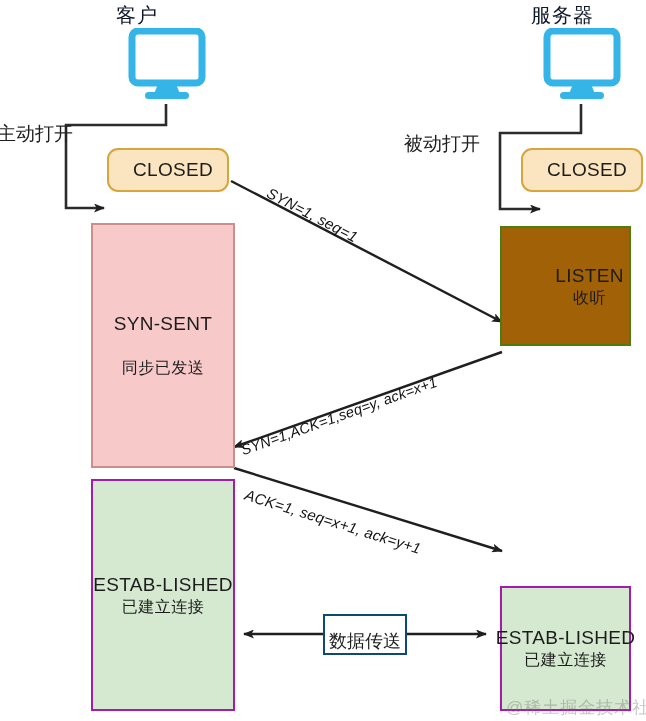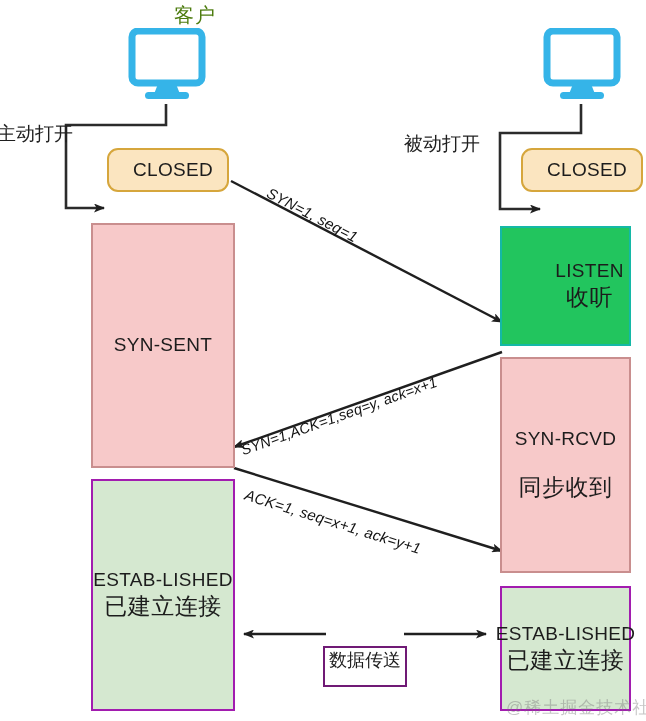--- a/index.html
+++ b/index.html
@@ -18,23 +18,23 @@
     background: #ffffff;
     overflow: hidden;
   }
 
   
   .abs { position: absolute; }
 
   
   .endpoint-title {
     font-size: 20px;
-    color: #4d7c0f;
+    color: #0f172a;
     letter-spacing: 1px;
-    text-align: right;
+    text-align: left;
     white-space: nowrap;
   }
 
   
   .monitor-icon svg { display: block; }
 
   
   .state-box {
     box-sizing: border-box;
     display: flex;
@@ -44,68 +44,67 @@
     text-align: center;
     line-height: 1.28;
     color: #1c1c1c;
   }
   .state-box .line-en {
     font-size: 19px;
     letter-spacing: 0.3px;
     white-space: nowrap;
   }
   .state-box .line-cn {
-    font-size: 23px;
+    font-size: 16px;
     letter-spacing: 0.5px;
     white-space: nowrap;
   }
 
   .box-closed {
     background: #fbe5c0;
     border: 2px solid #d6a council;
     border: 2px solid #d6a63c;
     border-radius: 11px;
     padding-left: 10px;
   }
   .box-closed .line-en { font-size: 19px; }
 
   .box-pink {
     background: #f7c9c9;
     border: 2px solid #c98e8e;
     gap: 22px;
   }
   .box-blue {
-    background: #22c55e;
-    border: 2px solid #14b8a6;
+    background: #a16207;
+    border: 2px solid #4d7c0f;
     padding-left: 48px;
   }
   .box-green {
     background: #d5e8d0;
     border: 2px solid #a21caf;
   }
 
   
   .open-label {
     font-size: 19px;
     color: #1f1f1f;
     white-space: nowrap;
   }
 
   
   .data-box {
     box-sizing: border-box;
     background: #ffffff;
-    border: 2px solid #701a75;
+    border: 2px solid #0c4a6e;
     display: flex;
-    align-items: flex-start;
+    align-items: flex-end;
     justify-content: center;
     font-size: 18px;
     color: #1c1c1c;
     white-space: nowrap;
-    margin-top: 32px;
   }
 
   
   #lines {
     position: absolute;
     left: 0; top: 0;
     width: 646px;
     height: 721px;
     pointer-events: none;
   }
@@ -167,59 +166,57 @@
   <div class="abs endpoint-title" style="left:116px; top:2px; width:100px;">客户</div>
 
   <div class="abs monitor-icon" style="left:128px; top:28px;">
     <svg width="78" height="76" viewBox="0 0 78 76">
       <rect x="4" y="3" width="70" height="52" rx="6" ry="6" fill="none" stroke="#35b4e8" stroke-width="7"></rect>
       <path d="M30,56 L48,56 L52,66 L26,66 Z" fill="#35b4e8"></path>
       <rect x="17" y="64" width="44" height="7" rx="3.5" fill="#35b4e8"></rect>
     </svg>
   </div>
 
+  <div class="abs endpoint-title" style="left:531px; top:2px; width:100px;">服务器</div>
 
   <div class="abs monitor-icon" style="left:543px; top:28px;">
     <svg width="78" height="76" viewBox="0 0 78 76">
       <rect x="4" y="3" width="70" height="52" rx="6" ry="6" fill="none" stroke="#35b4e8" stroke-width="7"></rect>
       <path d="M30,56 L48,56 L52,66 L26,66 Z" fill="#35b4e8"></path>
       <rect x="17" y="64" width="44" height="7" rx="3.5" fill="#35b4e8"></rect>
     </svg>
   </div>
 
   <div class="abs open-label" style="left:-3px; top:121px;">主动打开</div>
 
   <div class="abs open-label" style="left:404px; top:131px;">被动打开</div>
 
   <div class="abs state-box box-closed" style="left:107px; top:148px; width:122px; height:44px;">
     <span class="line-en">CLOSED</span>
   </div>
 
   <div class="abs state-box box-pink" style="left:91px; top:223px; width:144px; height:245px;">
     <span class="line-en">SYN-SENT</span>
+    <span class="line-cn">同步已发送</span>
   </div>
 
   <div class="abs state-box box-green" style="left:91px; top:479px; width:144px; height:232px;">
     <span class="line-en">ESTAB-LISHED</span>
     <span class="line-cn">已建立连接</span>
   </div>
 
   <div class="abs state-box box-closed" style="left:521px; top:148px; width:122px; height:44px;">
     <span class="line-en">CLOSED</span>
   </div>
 
   <div class="abs state-box box-blue" style="left:500px; top:226px; width:131px; height:120px;">
     <span class="line-en">LISTEN</span>
     <span class="line-cn">收听</span>
   </div>
 
-  <div class="abs state-box box-pink" style="left:500px; top:357px; width:131px; height:216px;">
-    <span class="line-en">SYN-RCVD</span>
-    <span class="line-cn">同步收到</span>
-  </div>
 
   <div class="abs state-box box-green" style="left:500px; top:586px; width:131px; height:125px;">
     <span class="line-en">ESTAB-LISHED</span>
     <span class="line-cn">已建立连接</span>
   </div>
 
   <div class="msg-label m1" style="left:272px; top:184px; transform: rotate(27.5deg);">SYN=1,  seq=1</div>
 
   <div class="msg-label m2" style="left:239px; top:443px; transform: rotate(-19.5deg);">SYN=1,ACK=1,seq=y,  ack=x+1</div>
 

